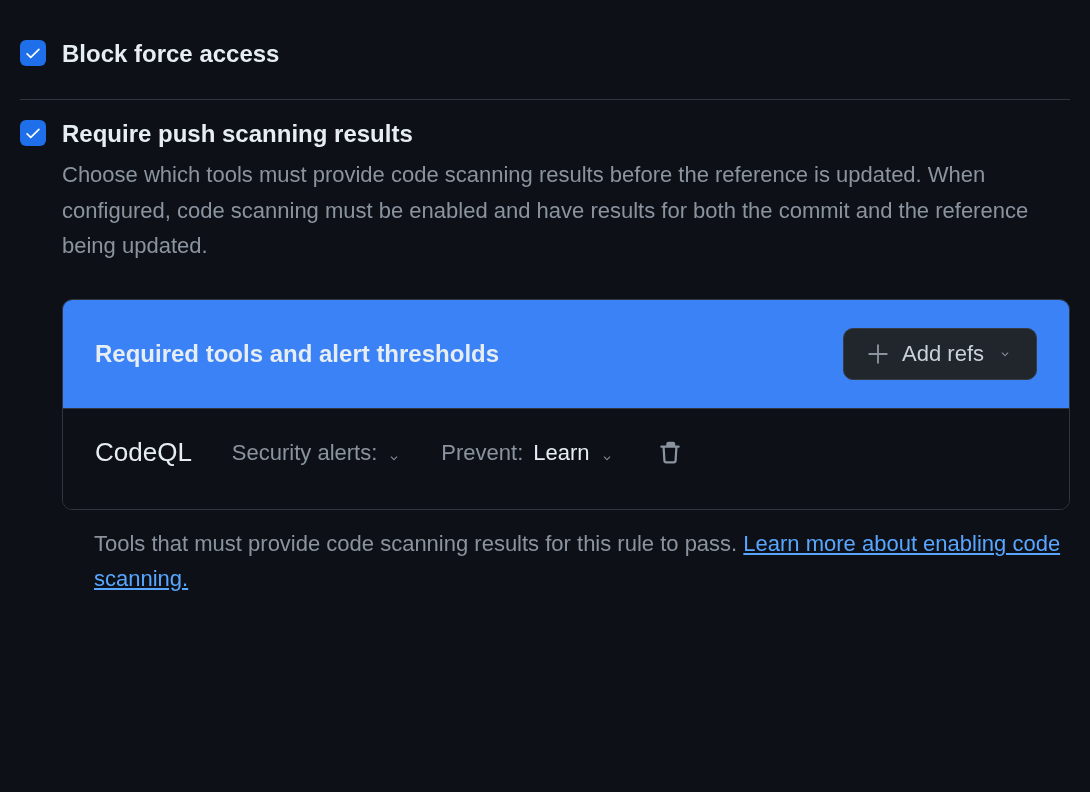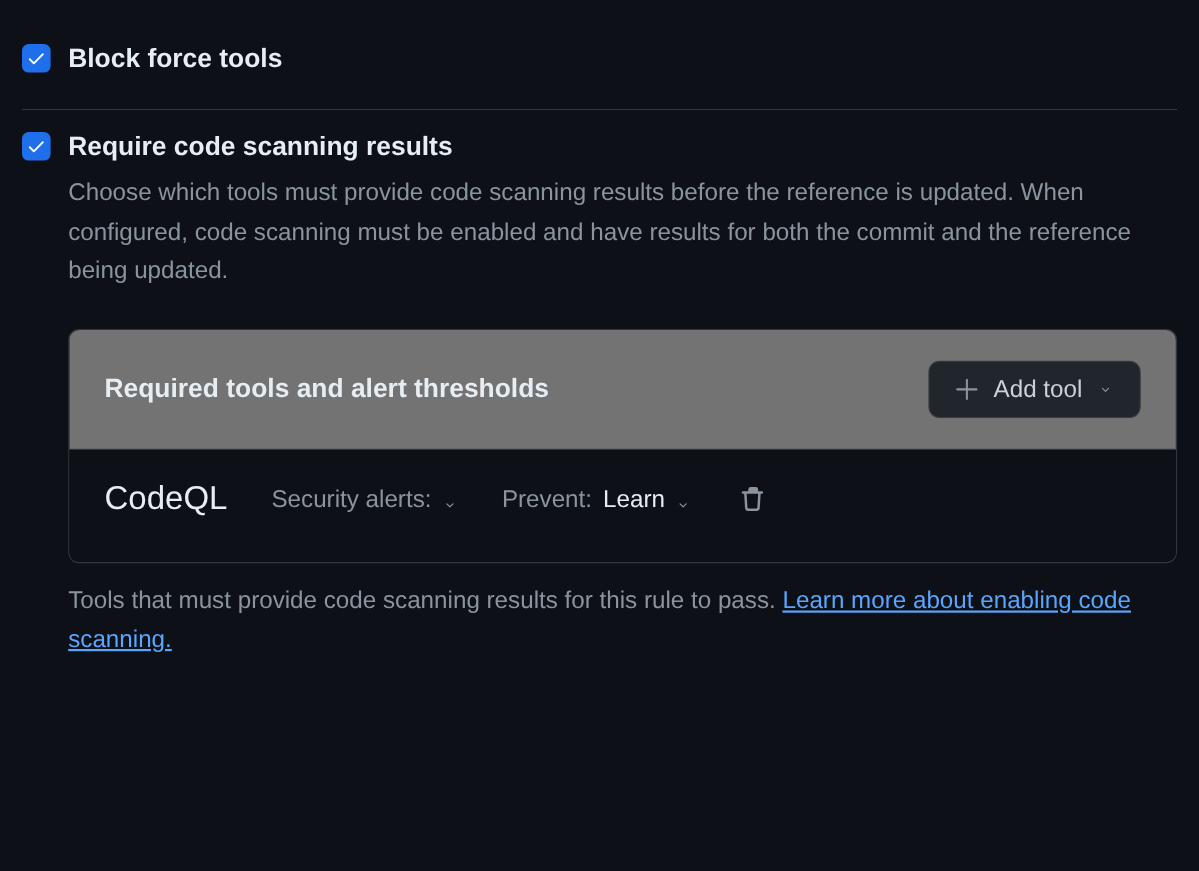--- a/index.html
+++ b/index.html
@@ -62,21 +62,21 @@
       margin-top: 36px;
       border: 1px solid #30363d;
       border-radius: 10px;
       overflow: hidden;
     }
     .panel-header {
       display: flex;
       align-items: center;
       justify-content: space-between;
       padding: 28px 32px;
-      background-color: #737373;
+      background-color: #3b82f6;
       border-bottom: 1px solid #30363d;
     }
     .panel-title {
       font-size: 24px;
       font-weight: 600;
       color: #e6edf3;
     }
     .add-tool-button {
       display: inline-flex;
       align-items: center;
@@ -106,21 +106,21 @@
       padding: 28px 32px 40px 32px;
       background-color: #0d1117;
     }
     .tool-row {
       display: flex;
       align-items: center;
       flex-wrap: wrap;
       gap: 30px 40px;
     }
     .tool-name {
-      font-size: 30px;
+      font-size: 26px;
       color: #e6edf3;
       font-weight: 400;
     }
     .dropdown-group {
       display: inline-flex;
       align-items: baseline;
       gap: 10px;
       cursor: pointer;
       text-align: center;
     }
@@ -152,62 +152,63 @@
     .trash-button svg {
       width: 24px;
       height: 24px;
       fill: #8b949e;
     }
     .footer-text {
       margin-top: 16px;
       font-size: 22px;
       color: #8b949e;
       line-height: 1.6;
+      margin-left: 32px;
     }
     .footer-text a {
       color: #58a6ff;
       text-decoration: underline;
     }
   </style>
 </head>
 <body>
 
 <div class="setting-row">
   <div class="checkbox">
     <svg viewBox="0 0 16 16">
         <path d="M13.78 4.22a.75.75 0 0 1 0 1.06l-7.25 7.25a.75.75 0 0 1-1.06 0L2.22 9.28a.75.75 0 0 1 1.06-1.06L6 10.94l6.72-6.72a.75.75 0 0 1 1.06 0z"></path>
       </svg>
   </div>
   <div class="setting-content">
-    <div class="setting-title">Block force tools</div>
+    <div class="setting-title">Block force access</div>
   </div>
 </div>
 
 <hr class="divider">
 
 <div class="setting-row">
   <div class="checkbox">
     <svg viewBox="0 0 16 16">
         <path d="M13.78 4.22a.75.75 0 0 1 0 1.06l-7.25 7.25a.75.75 0 0 1-1.06 0L2.22 9.28a.75.75 0 0 1 1.06-1.06L6 10.94l6.72-6.72a.75.75 0 0 1 1.06 0z"></path>
       </svg>
   </div>
   <div class="setting-content">
-    <div class="setting-title">Require code scanning results</div>
+    <div class="setting-title">Require push scanning results</div>
     <div class="setting-description">Choose which tools must provide code scanning results before the reference is updated. When configured, code scanning must be enabled and have results for both the commit and the reference being updated.</div>
 
     <div class="panel">
       <div class="panel-header">
         <div class="panel-title">Required tools and alert thresholds</div>
         <button class="add-tool-button">
           <span class="plus-icon">
             <svg viewBox="0 0 16 16">
                 <path d="M7.25 1a.75.75 0 0 1 1.5 0v6.25H15a.75.75 0 0 1 0 1.5H8.75V15a.75.75 0 0 1-1.5 0V8.75H1a.75.75 0 0 1 0-1.5h6.25V1z"></path>
               </svg>
           </span>
-          <span>Add tool</span>
+          <span>Add refs</span>
           <span class="caret-icon">
             <svg viewBox="0 0 16 16">
                 <path d="M4.427 6.427a.6.6 0 0 1 .846 0L8 9.154l2.727-2.727a.6.6 0 1 1 .846.846l-3.15 3.15a.6.6 0 0 1-.846 0l-3.15-3.15a.6.6 0 0 1 0-.846z"></path>
               </svg>
           </span>
         </button>
       </div>
       <div class="panel-body">
         <div class="tool-row">
           <span class="tool-name">CodeQL</span>

